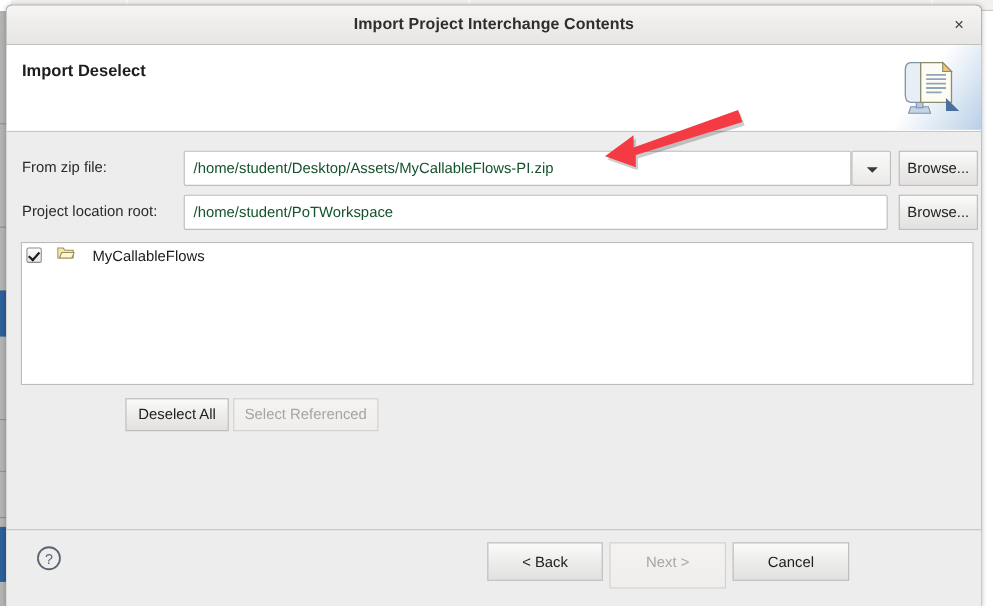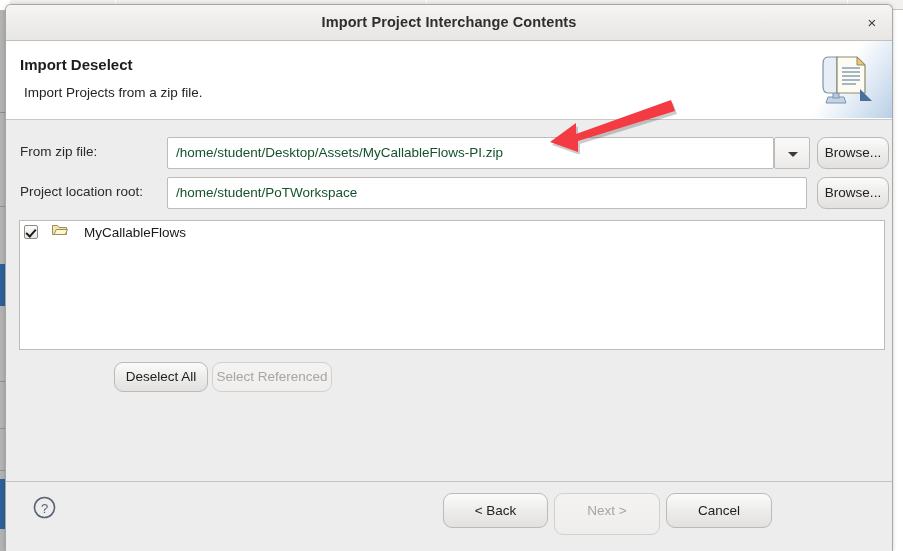--- a/index.html
+++ b/index.html
@@ -183,21 +183,21 @@
     width: 0; height: 0;
     border-left: 5px solid transparent;
     border-right: 5px solid transparent;
     border-top: 5px solid #3a3a3a;
   }
 
   .btn {
     box-sizing: border-box;
     background: linear-gradient(to bottom, #fbfbfb 0%, #ececea 52%, #e3e1df 100%);
     border: 1px solid #bcbab7;
-    border-radius: 9px;
+    border-radius: 0;
     font-size: 13.5px;
     color: #212121;
     text-align: center;
     cursor: pointer;
     font-family: "Liberation Sans", sans-serif;
   }
   .btn.disabled {
     color: #a6a5a2;
     background: linear-gradient(to bottom, #f4f3f2 0%, #efeeec 100%);
     border-color: #d2d0cd;
@@ -243,21 +243,21 @@
     left: 3px; top: 1px;
     width: 4px; height: 8px;
     border: solid #1c1c1c;
     border-width: 0 2px 2px 0;
     transform: rotate(42deg);
   }
   .tree-label { font-size: 13.5px; color: #1a1a1a; margin-left: 2px; }
 
   .btn-selall  { position:absolute; left: 16px;  top: 242px; width: 88px;  height: 30px; line-height: 28px; }
   .btn-deselall{ position:absolute; left: 108px; top: 242px; width: 94px;  height: 30px; line-height: 28px; }
-  .btn-selref  { position:absolute; left: 206px; top: 242px; width: 120px; height: 30px; line-height: 28px; text-align: center; }
+  .btn-selref  { position:absolute; left: 206px; top: 242px; width: 132px; height: 30px; line-height: 28px; text-align: center; }
 
   
   .footer {
     position: absolute;
     left: 0; right: 0;
     top: 476px;
     height: 71px;
     background: #ededed;
     border-top: 1px solid #c6c4c1;
   }
@@ -306,21 +306,20 @@
 
   <div class="dialog">
 
     <div class="titlebar">
       <div class="titlebar-text">Import Project Interchange Contents</div>
       <div class="close-btn">×</div>
     </div>
 
     <div class="banner">
       <div class="banner-title">Import Deselect</div>
-      <div class="banner-sub">Import Projects from a zip file.</div>
       <div class="banner-icon">
         <svg width="62" height="62" viewBox="0 0 62 62">
 
           <path d="M14 48 L30 48 L32 54 L12 54 Z" fill="#c3d4e6" stroke="#7e93ad" stroke-width="1"></path>
           <rect x="19" y="42" width="6" height="7" fill="#b6c9de" stroke="#7e93ad" stroke-width="1"></rect>
           <path d="M14 8 q-5 0 -5 7 v22 q0 7 5 7 h9 v-36 z" fill="#e8eef5" stroke="#7e93ad" stroke-width="1.2"></path>
           <path d="M23 8 h20 l8 8 v28 h-28 z" fill="#fdfcf2" stroke="#8b8b6e" stroke-width="1.2"></path>
           <path d="M43 8 l8 8 h-8 z" fill="#f2c66b" stroke="#8b8b6e" stroke-width="1"></path>
           <g stroke="#8fa3ba" stroke-width="1.6">
             <line x1="28" y1="19" x2="46" y2="19"></line>

